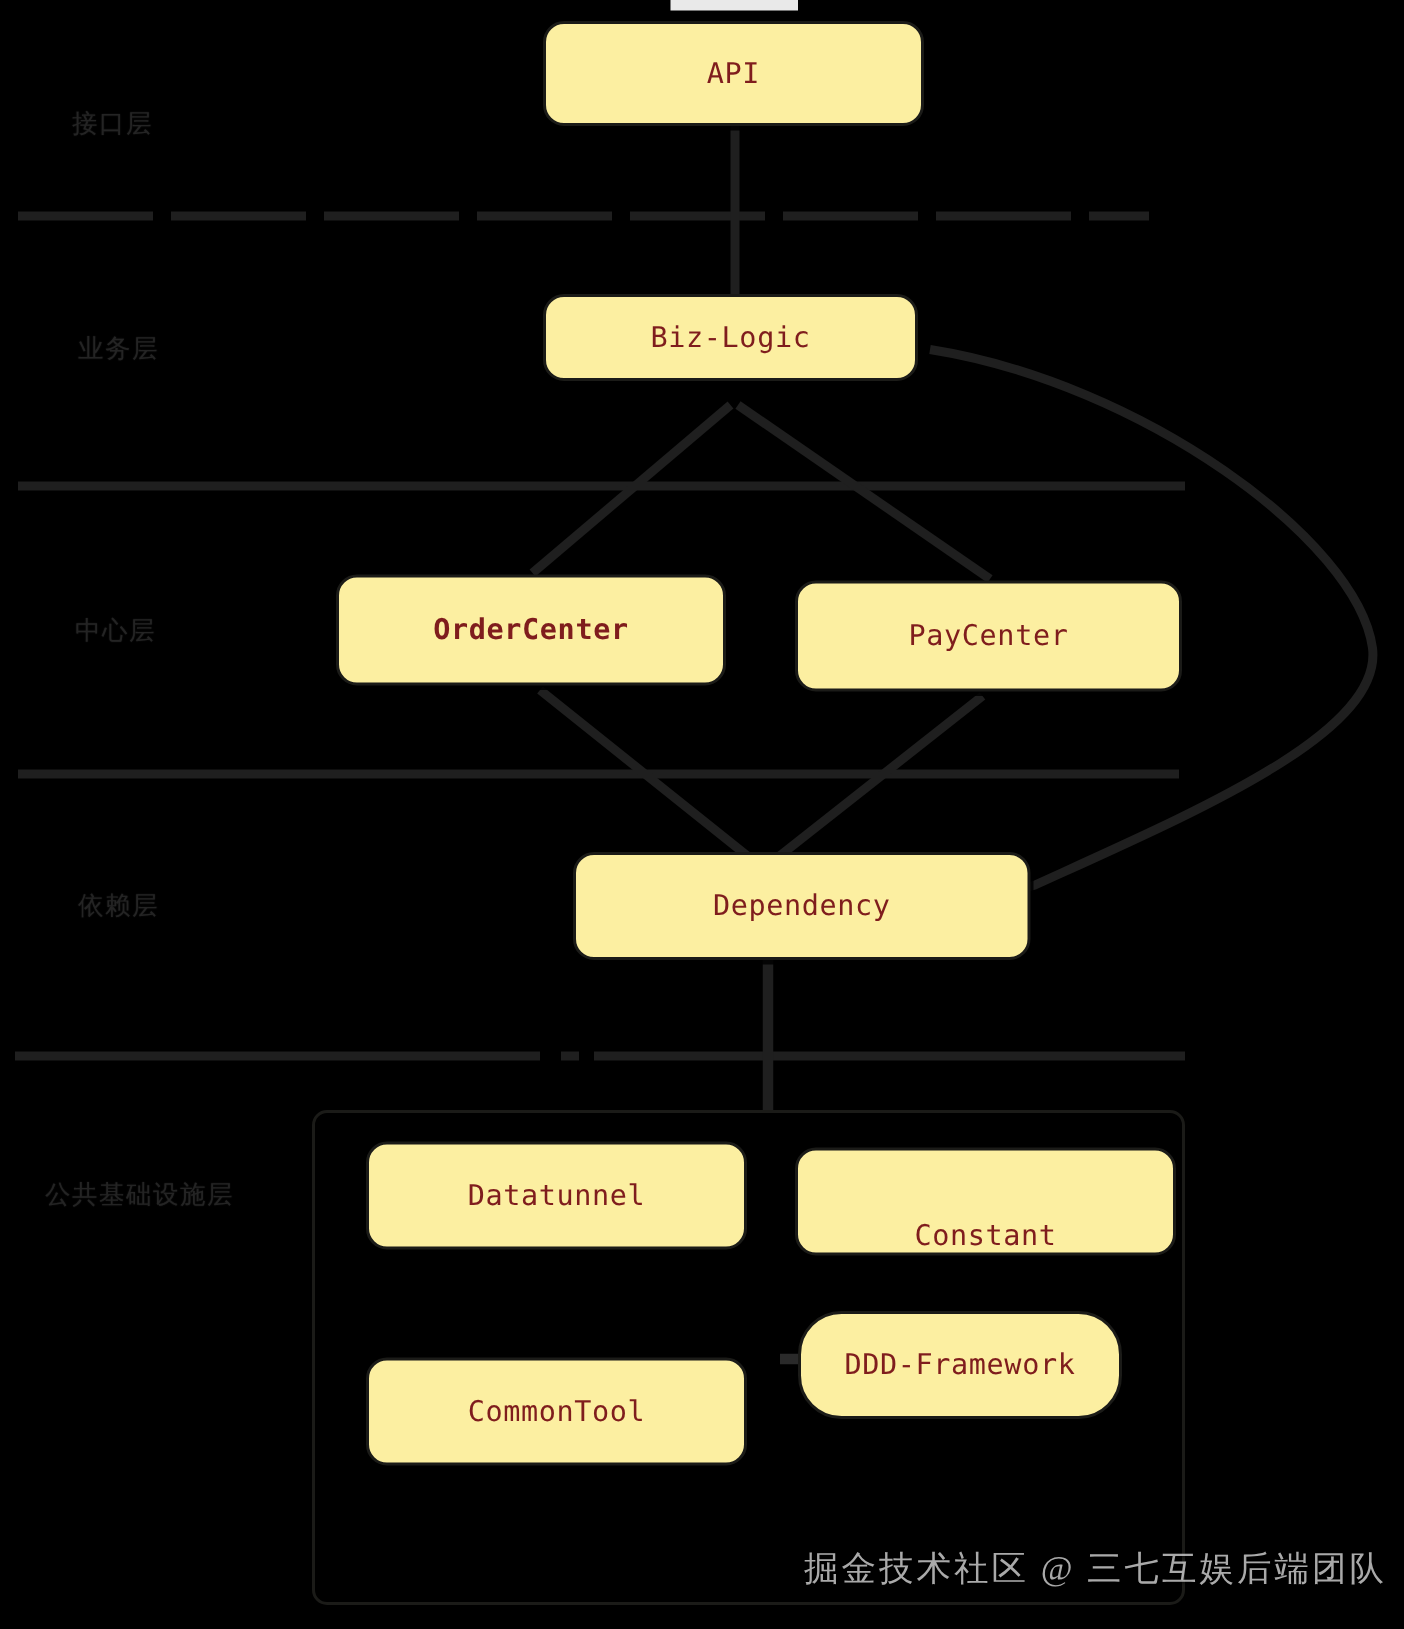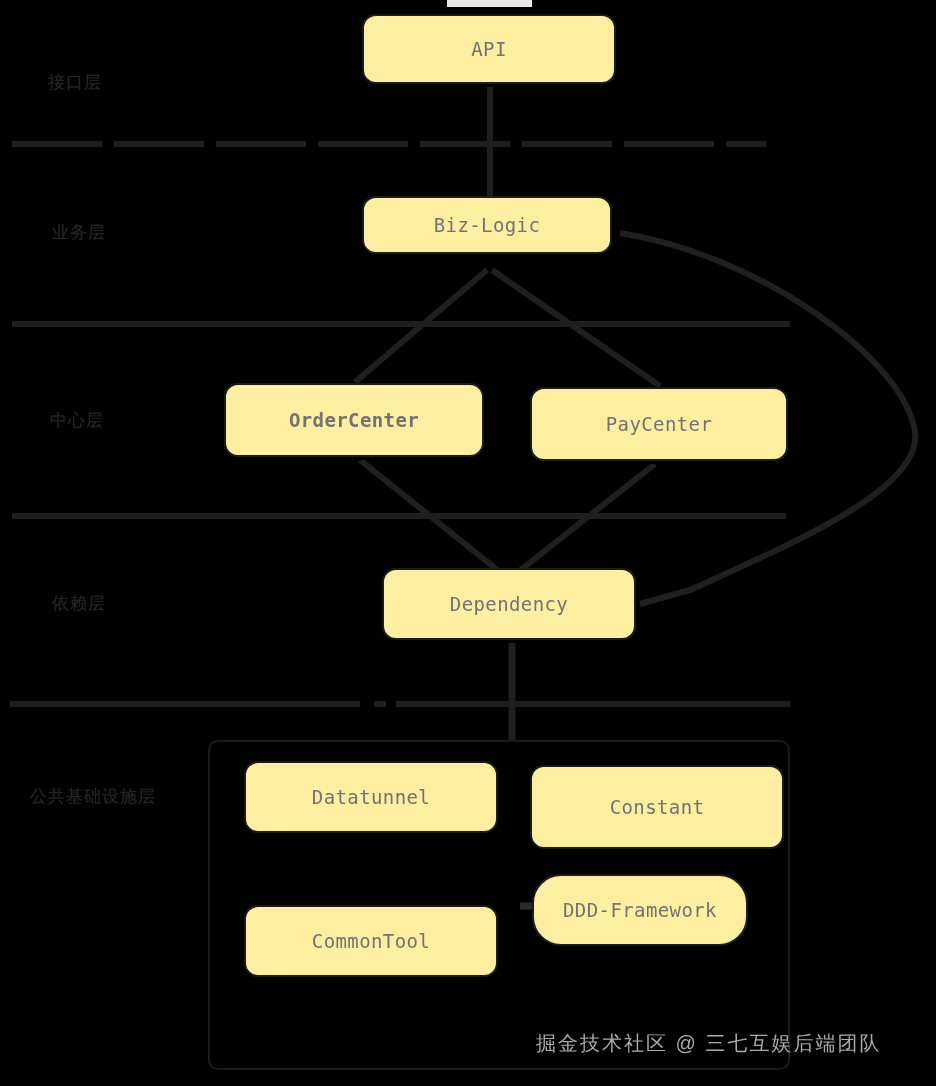--- a/index.html
+++ b/index.html
@@ -16,21 +16,21 @@
   #wires{position:absolute;left:0;top:0;width:936px;height:1086px;}
 
   
   .node{
     position:absolute;
     background:#FCEFA1;
     border:2.2px solid #1b1b18;
     border-radius:14px;
     box-sizing:border-box;
     display:flex;align-items:center;justify-content:center;
-    color:#737373;
+    color:#7f1d1d;
     font-family:"DejaVu Sans Mono","Liberation Mono",monospace;
     font-size:19px;
     letter-spacing:0.4px;
     box-shadow:2px 3px 0 0 rgba(0,0,0,0.85);
     white-space:nowrap;
   }
   .node span{pointer-events:none;}
 
   
   .group-box{
@@ -57,22 +57,22 @@
   .notch{
     position:absolute;
     background:#e9e9e9;
   }
 
   
   .watermark{
     position:absolute;
     color:#cfcfcf;
     opacity:.82;
-    font-family:Liberation Sans, sans-serif;
-    font-size:20px;
+    font-family:Liberation Serif, serif;
+    font-size:23px;
     letter-spacing:2px;
     white-space:nowrap;
     text-shadow:0 1px 2px rgba(0,0,0,.9);
   }
 </style>
 </head>
 <body>
 
 <div id="stage">
 
@@ -126,31 +126,31 @@
   </div>
 
   <div class="node" style="left:224px;top:383px;width:260px;height:74px;font-weight:bold;">
     <span>OrderCenter</span>
   </div>
 
   <div class="node" style="left:530px;top:387px;width:258px;height:74px;text-align:right;">
     <span>PayCenter</span>
   </div>
 
-  <div class="node" style="left:382px;top:568px;width:254px;height:72px;">
+  <div class="node" style="left:382px;top:568px;width:305px;height:72px;">
     <span>Dependency</span>
   </div>
 
   <div class="group-box" style="left:208px;top:740px;width:582px;height:330px;"></div>
 
   <div class="node" style="left:244px;top:761px;width:254px;height:72px;">
     <span>Datatunnel</span>
   </div>
 
-  <div class="node" style="left:530px;top:765px;width:254px;height:84px;">
+  <div class="node" style="left:530px;top:765px;width:254px;height:72px;align-items:flex-end;">
     <span>Constant</span>
   </div>
 
   <div class="node" style="left:244px;top:869px;width:254px;height:72px;margin-top:36px;">
     <span>CommonTool</span>
   </div>
 
   <div class="node" style="left:532px;top:874px;width:216px;height:72px;border-radius:29px;">
     <span>DDD-Framework</span>
   </div>

